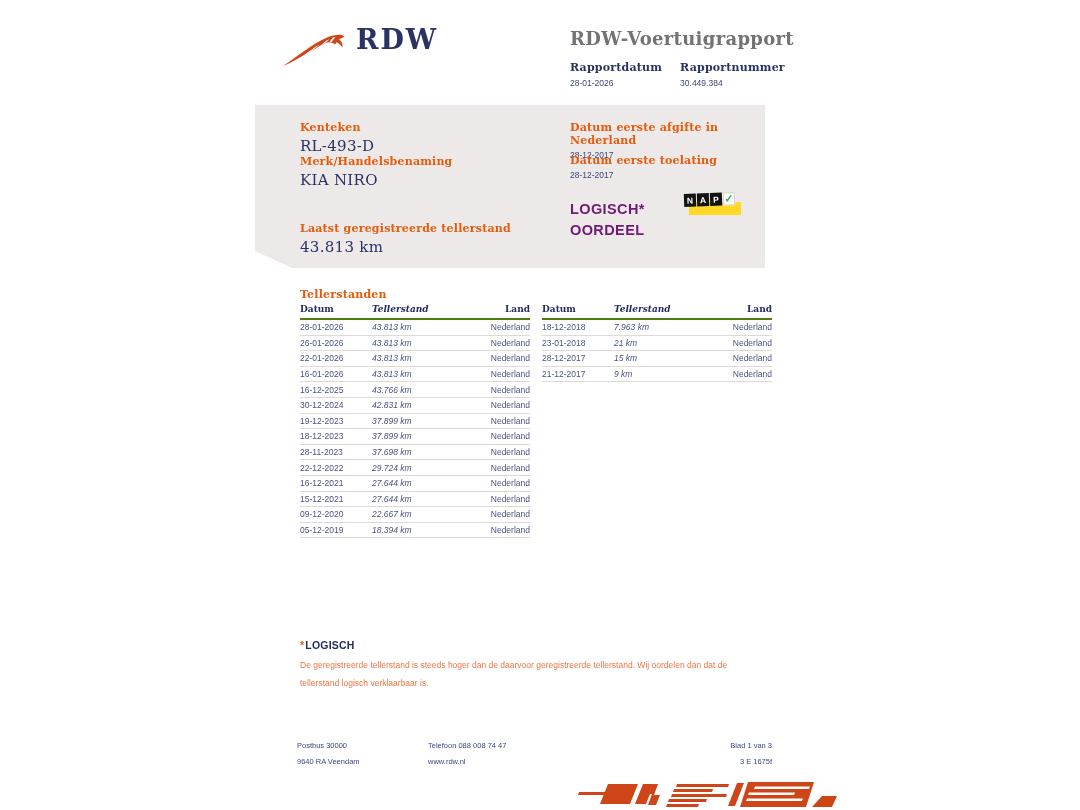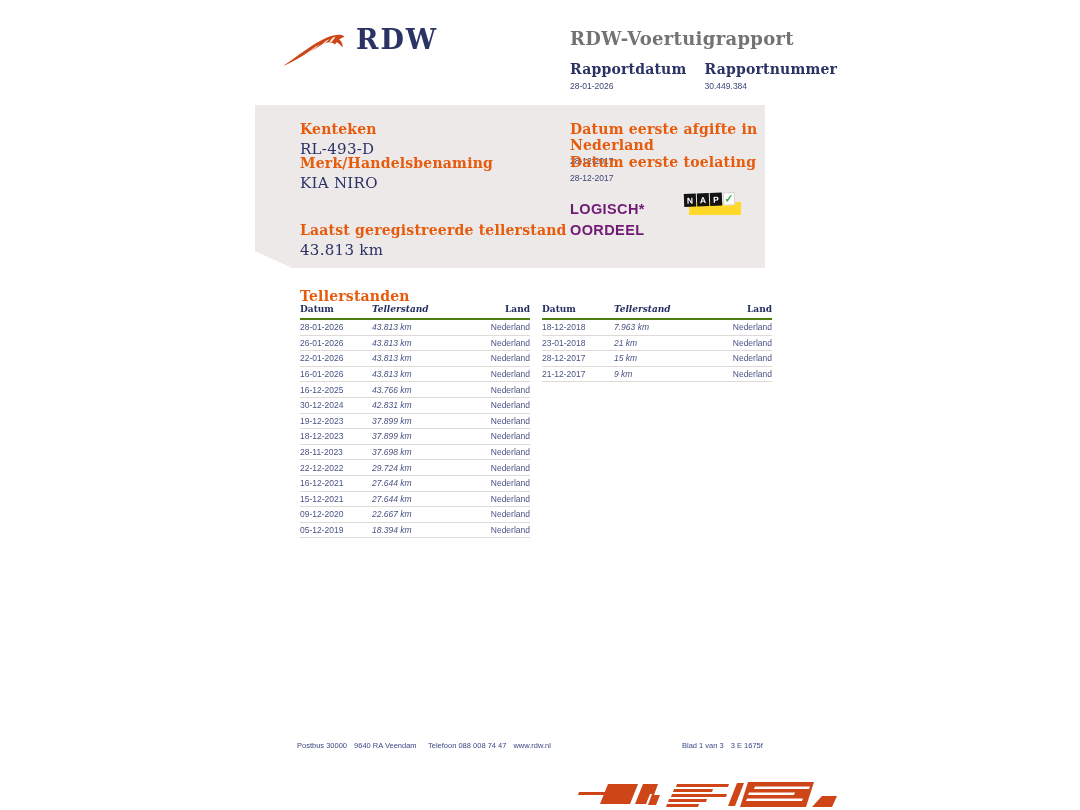--- a/index.html
+++ b/index.html
@@ -16,21 +16,21 @@
     letter-spacing:2px; color:#2A3364;
   }
   .doc-title {
     position:absolute; left:570px; top:28px;
     font-family:"DejaVu Serif", serif; font-weight:bold; font-size:18px;
     color:#737373; letter-spacing:0.3px;
   }
   .meta { position:absolute; left:570px; top:61px; display:flex; gap:18px; }
   .meta-col { display:flex; flex-direction:column; gap:4px; }
   .lbl {
-    font-family:"DejaVu Serif", serif; font-weight:bold; font-size:14px;
+    font-family:"DejaVu Serif", serif; font-weight:bold; font-size:11px;
     color:#2A3364; letter-spacing:0.2px;
   }
   .lbl.orange { color:#E65B0C; }
   .val-sm { font-size:8.5px; color:#3C4678; }
   
   .summary-box {
     position:absolute; left:255px; top:105px; width:510px; height:163px;
     background:#ECE9E8;
     clip-path:polygon(0 0, 510px 0, 510px 163px, 37px 163px, 0 146px);
   }
@@ -71,21 +71,21 @@
   .c-datum { width:72px; text-align:left; }
   .c-tell  { width:60px; text-align:left;font-style:italic; }
   .c-land  { flex:1; text-align:right; }
   
   .explanation { position:absolute; left:300px; top:639px; width:447px; }
   .exp-head { font-size:10.5px; font-weight:bold; color:#232D60; letter-spacing:0.2px; }
   .exp-head .ast { color:#E65B0C; margin-right:1px; }
   .exp-body { margin-top:6px; font-size:8.5px; line-height:17.5px; color:#EE7445; }
   
   .footer { position:absolute; left:297px; top:741px; width:475px; display:flex; }
-  .footer div { display:flex; flex-direction:row; gap:7px; }
+  .footer div { display:flex; flex-direction:column; gap:7px; }
   .footer span { font-size:7.5px; color:#3C4886; }
   .f-col1 { width:131px; }
   .f-col2 { flex:1; }
   .f-col3 { width:90px; text-align:right; }
   .f-col3 span { text-align:right; }
   .f-link { cursor:pointer; }
   
   .bottom-art { position:absolute; left:578px; top:779px; width:260px; height:31px; }
 </style>
 </head>
@@ -273,20 +273,24 @@
 
         <div class="trow">
           <span class="c-datum">21-12-2017</span>
           <span class="c-tell">9 km</span>
           <span class="c-land">Nederland</span>
         </div>
       </div>
   </div>
 
   <section class="explanation">
+    <div class="exp-head">
+      <span class="ast">*</span><span>LOGISCH</span>
+    </div>
+    <div class="exp-body">De geregistreerde tellerstand is steeds hoger dan de daarvoor geregistreerde tellerstand. Wij oordelen dan dat de tellerstand logisch verklaarbaar is.</div>
   </section>
 
   <footer class="footer">
     <div class="f-col1">
       <span>Postbus 30000</span>
       <span>9640 RA Veendam</span>
     </div>
     <div class="f-col2">
       <span>Telefoon 088 008 74 47</span>
       <span class="f-link">www.rdw.nl</span>

